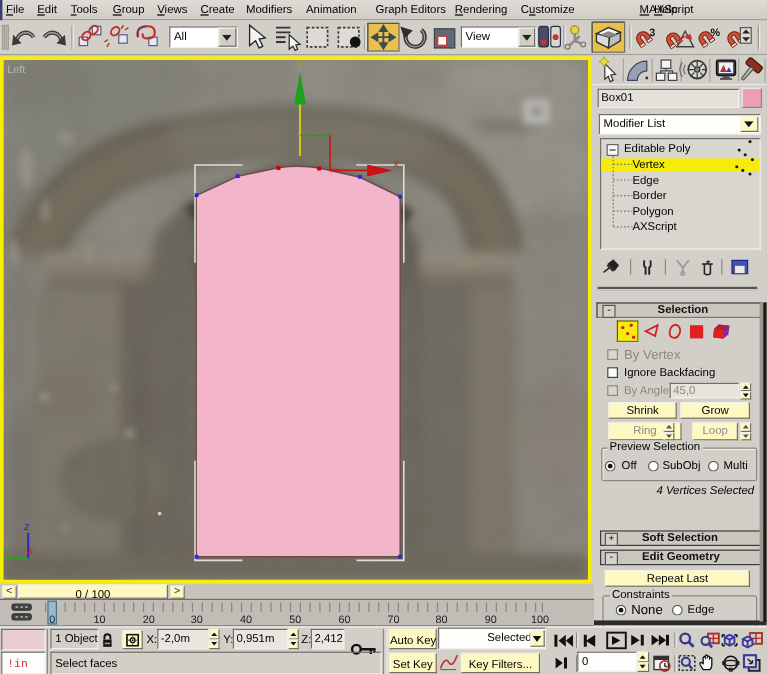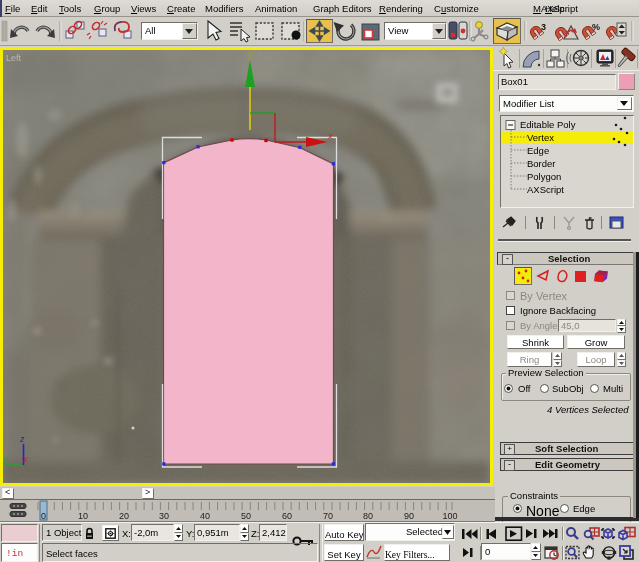--- a/index.html
+++ b/index.html
@@ -1,16 +1,16 @@
 <!DOCTYPE html>
 <html><head><meta charset="utf-8"><style>
 html,body{margin:0;padding:0;}
 body{width:639px;height:562px;position:relative;overflow:hidden;background:#d4d0c8;font-family:"Liberation Sans",sans-serif;-webkit-font-smoothing:antialiased;}
 .abs{position:absolute;white-space:nowrap;}
-.btn{position:absolute;background:#ffffff;border-top:1px solid #f2f0ec;border-left:1px solid #f2f0ec;border-right:1px solid #716d67;border-bottom:1px solid #716d67;box-sizing:border-box;white-space:nowrap;}
+.btn{position:absolute;background:#fef9c3;border-top:1px solid #f2f0ec;border-left:1px solid #f2f0ec;border-right:1px solid #716d67;border-bottom:1px solid #716d67;box-sizing:border-box;white-space:nowrap;}
 .sunk{position:absolute;border-top:1px solid #716d67;border-left:1px solid #716d67;border-right:1px solid #f2f0ec;border-bottom:1px solid #f2f0ec;box-sizing:border-box;}
 .t11{font-size:9.5px;color:#000;}
 .sep{position:absolute;width:2px;border-left:1px solid #8c8880;border-right:1px solid #f2f0ec;}
 u{text-decoration-thickness:1px;text-underline-offset:1px;}
 </style></head><body>
 
 <div class="abs" id="menubar" style="left:0;top:0;width:639px;height:17px;background:linear-gradient(#dedbd5,#d0cdc6);border-bottom:1px solid #98948c;box-sizing:border-box;">
 <div class="abs" style="left:0;top:0;width:2px;height:17px;background:#3a3e6e;"></div>
 <span class="abs t11" style="left:5px;top:3px;"><u>F</u>ile</span>
 <span class="abs t11" style="left:31px;top:3px;"><u>E</u>dit</span>
@@ -415,21 +415,21 @@
 <div class="btn" style="left:124px;top:273px;width:9px;height:7px;"></div>
     <div class="btn" style="left:124px;top:280px;width:9px;height:7px;"></div>
 <svg class="abs" style="left:126px;top:275px;" width="6" height="11">
       <polygon points="0,3 5,3 2.5,0" fill="#111"></polygon>
       <polygon points="0,7 5,7 2.5,10" fill="#111"></polygon>
     </svg>
 
 <div class="btn" style="left:14px;top:289px;width:57px;height:14px;text-align:center;font-size:9.5px;line-height:13px;">Shrink</div>
 <div class="btn" style="left:74px;top:289px;width:58px;height:14px;text-align:center;font-size:9.5px;line-height:13px;">Grow</div>
 
-<div class="btn" style="left:14px;top:306px;width:45px;height:15px;text-align:center;font-size:9.5px;color:#8c8880;line-height:14px;">Ring</div>
+<div class="btn" style="left:14px;top:306px;width:61px;height:15px;text-align:center;font-size:9.5px;color:#8c8880;line-height:14px;">Ring</div>
 <div class="btn" style="left:60px;top:306px;width:9px;height:8px;"></div>
     <div class="btn" style="left:60px;top:314px;width:9px;height:7px;"></div>
 <svg class="abs" style="left:62px;top:308px;" width="6" height="12">
       <polygon points="0,3 5,3 2.5,0" fill="#555"></polygon>
       <polygon points="0,8 5,8 2.5,11" fill="#555"></polygon>
     </svg>
 <div class="btn" style="left:84px;top:306px;width:38px;height:15px;text-align:center;font-size:9.5px;color:#8c8880;line-height:14px;">Loop</div>
 <div class="btn" style="left:124px;top:306px;width:9px;height:8px;"></div>
     <div class="btn" style="left:124px;top:314px;width:9px;height:7px;"></div>
 <svg class="abs" style="left:126px;top:308px;" width="6" height="12">
@@ -455,43 +455,45 @@
 <span class="abs" style="left:54px;top:358px;font-size:9.5px;font-style:italic;">4 Vertices Selected</span>
 
 <div class="abs" style="left:7px;top:396px;width:136px;height:13px;background:#cbc7bf;border:1px solid #3c3c3c;box-sizing:border-box;"></div>
 <div class="abs" style="left:11px;top:398px;width:9px;height:9px;background:#d6d2ca;border:1px solid #555;font-size:8px;line-height:8px;text-align:center;">+</div>
 <span class="abs" style="left:42px;top:397px;font-size:9.5px;font-weight:bold;color:#111;">Soft Selection</span>
 
 <div class="abs" style="left:7px;top:412px;width:136px;height:13px;background:#cbc7bf;border:1px solid #3c3c3c;box-sizing:border-box;"></div>
 <div class="abs" style="left:11px;top:414px;width:9px;height:9px;background:#d6d2ca;border:1px solid #555;font-size:9px;line-height:7px;text-align:center;">-</div>
 <span class="abs" style="left:42px;top:413px;font-size:9.5px;font-weight:bold;color:#111;">Edit Geometry</span>
 
+<div class="btn" style="left:11px;top:429px;width:121px;height:14px;text-align:center;font-size:9.5px;line-height:13px;">Repeat Last</div>
 
 <div class="abs" style="left:9px;top:450px;width:127px;height:26px;border:1px solid #8c8880;border-radius:2px;"></div>
 <span class="abs" style="left:15px;top:444px;font-size:9.5px;background:#d2cfc8;padding:0 2px;">Constraints</span>
 <svg class="abs" style="left:20px;top:458px;" width="9" height="9">
       <circle cx="4.5" cy="4.5" r="4" fill="#fdfdfb" stroke="#555"></circle>
       <circle cx="4.5" cy="4.5" r="2" fill="#111"></circle>
     </svg>
-<span class="abs" style="left:33px;top:457px;font-size:14px;">None</span>
+<span class="abs" style="left:33px;top:457px;font-size:11px;">None</span>
 <svg class="abs" style="left:67px;top:458px;" width="9" height="9">
       <circle cx="4.5" cy="4.5" r="4" fill="#fdfdfb" stroke="#555"></circle>
     </svg>
 <span class="abs" style="left:80px;top:457px;font-size:9.5px;">Edge</span>
 
 <div class="abs" style="left:0;top:471px;width:146px;height:4px;background:#2c2c2c;"></div>
 
 <div class="abs" style="left:140px;top:206px;width:3px;height:266px;background:#9a968e;"></div>
 <div class="abs" style="left:143px;top:206px;width:2.5px;height:266px;background:#1c1c1c;"></div>
 <div class="abs" style="left:145.5px;top:206px;width:0.5px;height:266px;background:#6a6a6a;"></div>
 </div>
 
 <div class="abs" id="tslider" style="left:0;top:487px;width:495px;height:13px;background:#c6c2bc;border-bottom:1px solid #6e6a66;box-sizing:border-box;">
 <div class="btn" style="left:2px;top:1px;width:12px;height:11px;"></div>
 <div class="abs" style="left:5px;top:0px;font-size:9px;color:#222;">&lt;</div>
+<div class="btn" style="left:15px;top:0px;width:125px;height:12px;text-align:center;line-height:11px;"><span style="font-size:9.5px;">0 / 100</span></div>
 <div class="btn" style="left:142px;top:1px;width:12px;height:11px;"></div>
 <div class="abs" style="left:145px;top:0px;font-size:9px;color:#222;">&gt;</div>
 </div>
 
 <div class="abs" id="ruler" style="left:0;top:500px;width:495px;height:22px;background:#c1bdb6;border-bottom:1px solid #7e7a74;box-sizing:border-box;">
 <svg class="abs" style="left:0;top:0;" width="495" height="21" viewBox="0 0 495 21">
 <g stroke="#333" fill="none">
 <rect x="10" y="3.5" width="16" height="5" rx="2" fill="#444"></rect>
 <rect x="10" y="11.5" width="16" height="5" rx="2" fill="#444"></rect>
 <path d="M13,6 h2 M17,6 h2 M21,6 h2 M13,14 h2 M17,14 h2 M21,14 h2" stroke="#ccc" stroke-width="1"></path>
@@ -661,21 +663,21 @@
 </g>
 </svg>
 
 <div class="sunk" style="left:42px;top:20px;width:276px;height:19px;"></div>
 <span class="abs" style="left:46px;top:25px;font-size:9.5px;">Select faces</span>
 <div class="btn" style="left:324px;top:21px;width:40px;height:17px;text-align:center;line-height:15px;"><span style="font-size:9.5px;">Set Key</span></div>
 <svg class="abs" style="left:366px;top:22px;" width="16" height="15">
       <path d="M1,12 q4,-10 7,-5 q3,5 7,-6" stroke="#c03030" stroke-width="1.4" fill="none"></path>
       <path d="M1,13 h13" stroke="#555" stroke-width="0.8"></path>
     </svg>
-<div class="btn" style="left:384px;top:21px;width:66px;height:17px;text-align:left;line-height:15px;font-family:Liberation Serif, serif;"><span style="font-size:9.5px;">Key Filters...</span></div>
+<div class="btn" style="left:384px;top:21px;width:66px;height:17px;text-align:center;line-height:15px;"><span style="font-size:9.5px;">Key Filters...</span></div>
 <svg class="abs" style="left:459px;top:21px;" width="180" height="18" viewBox="459 0 180 18">
 <path d="M463,4 l6,4.5 l-6,4.5 Z M470,4 h2.5 v9 h-2.5 Z" fill="#111"></path>
 <line x1="480.5" y1="2" x2="480.5" y2="16" stroke="#8c8880"></line>
       <line x1="481.5" y1="2" x2="481.5" y2="16" stroke="#eeece8"></line>
 
 <rect x="545" y="3" width="12" height="11" fill="#f4f4f4" stroke="#333" stroke-width="1.2"></rect>
 <rect x="545" y="3" width="12" height="3" fill="#333"></rect>
 <circle cx="554" cy="11" r="4.2" fill="none" stroke="#b03030" stroke-width="1.4"></circle>
 <path d="M554,8.5 v2.5 l2,1" stroke="#333" stroke-width="1.2" fill="none"></path>
 <line x1="562.5" y1="2" x2="562.5" y2="16" stroke="#8c8880"></line>

